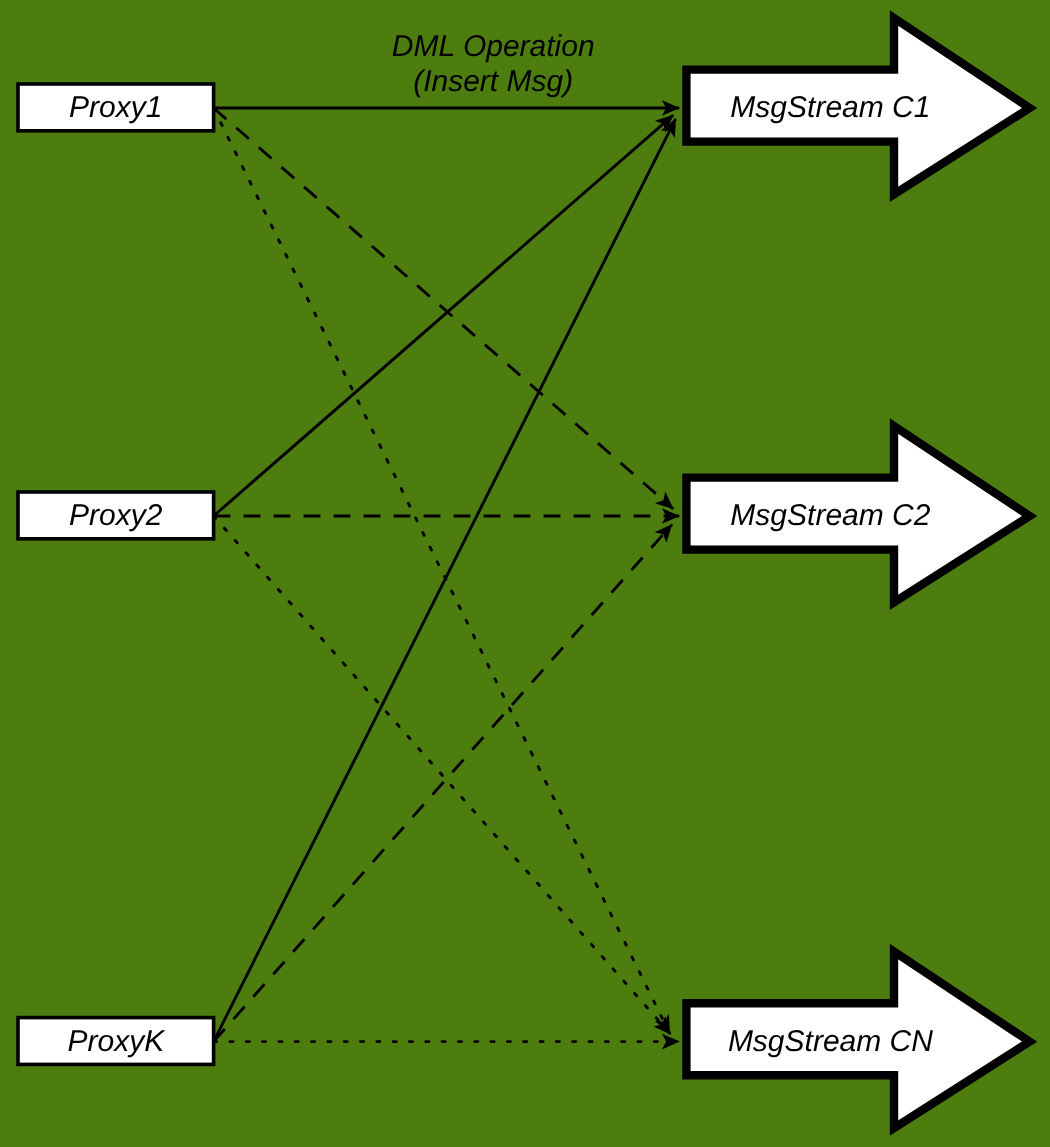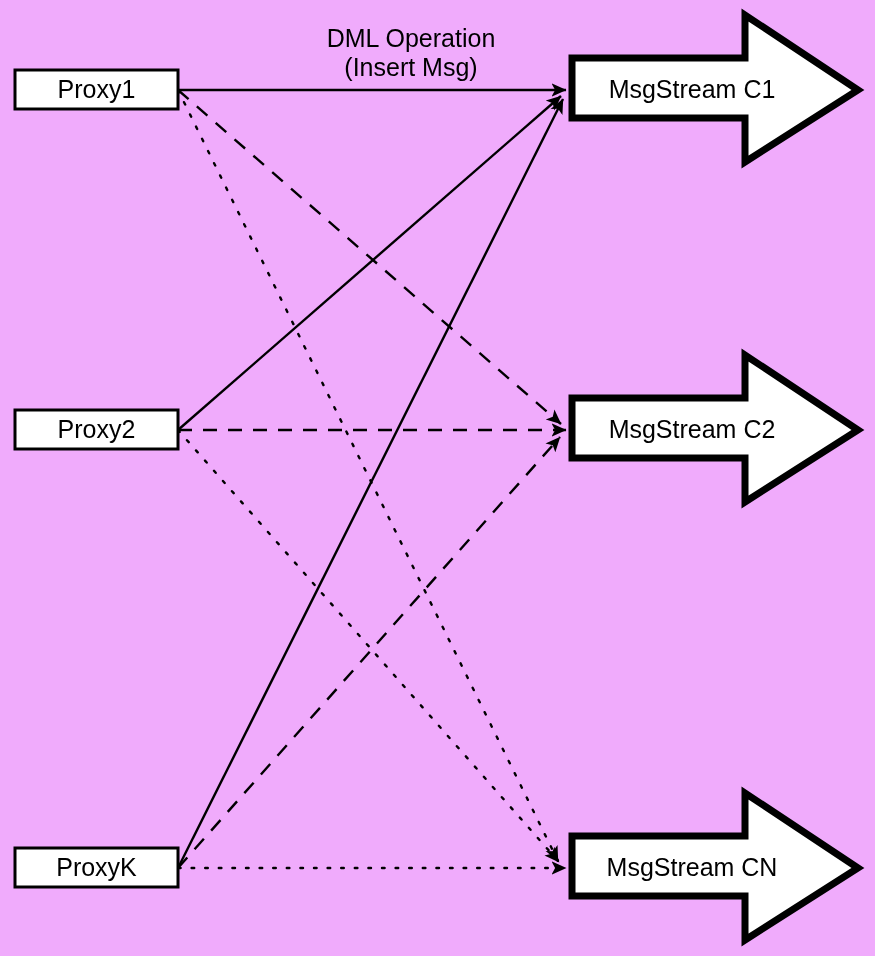--- a/index.html
+++ b/index.html
@@ -7,22 +7,23 @@
     padding: 0;
     background: #ffffff;
   }
   body {
     font-family: "Liberation Sans", sans-serif;
   }
   #canvas {
     position: relative;
     width: 875px;
     height: 956px;
-    background: #f0abfc;
+    background: #4d7c0f;
     overflow: hidden;
+    font-style: italic;
   }
   #diagram-svg {
     position: absolute;
     top: 0;
     left: 0;
     width: 875px;
     height: 956px;
   }
   .proxy-box-rect {
     fill: #ffffff;

